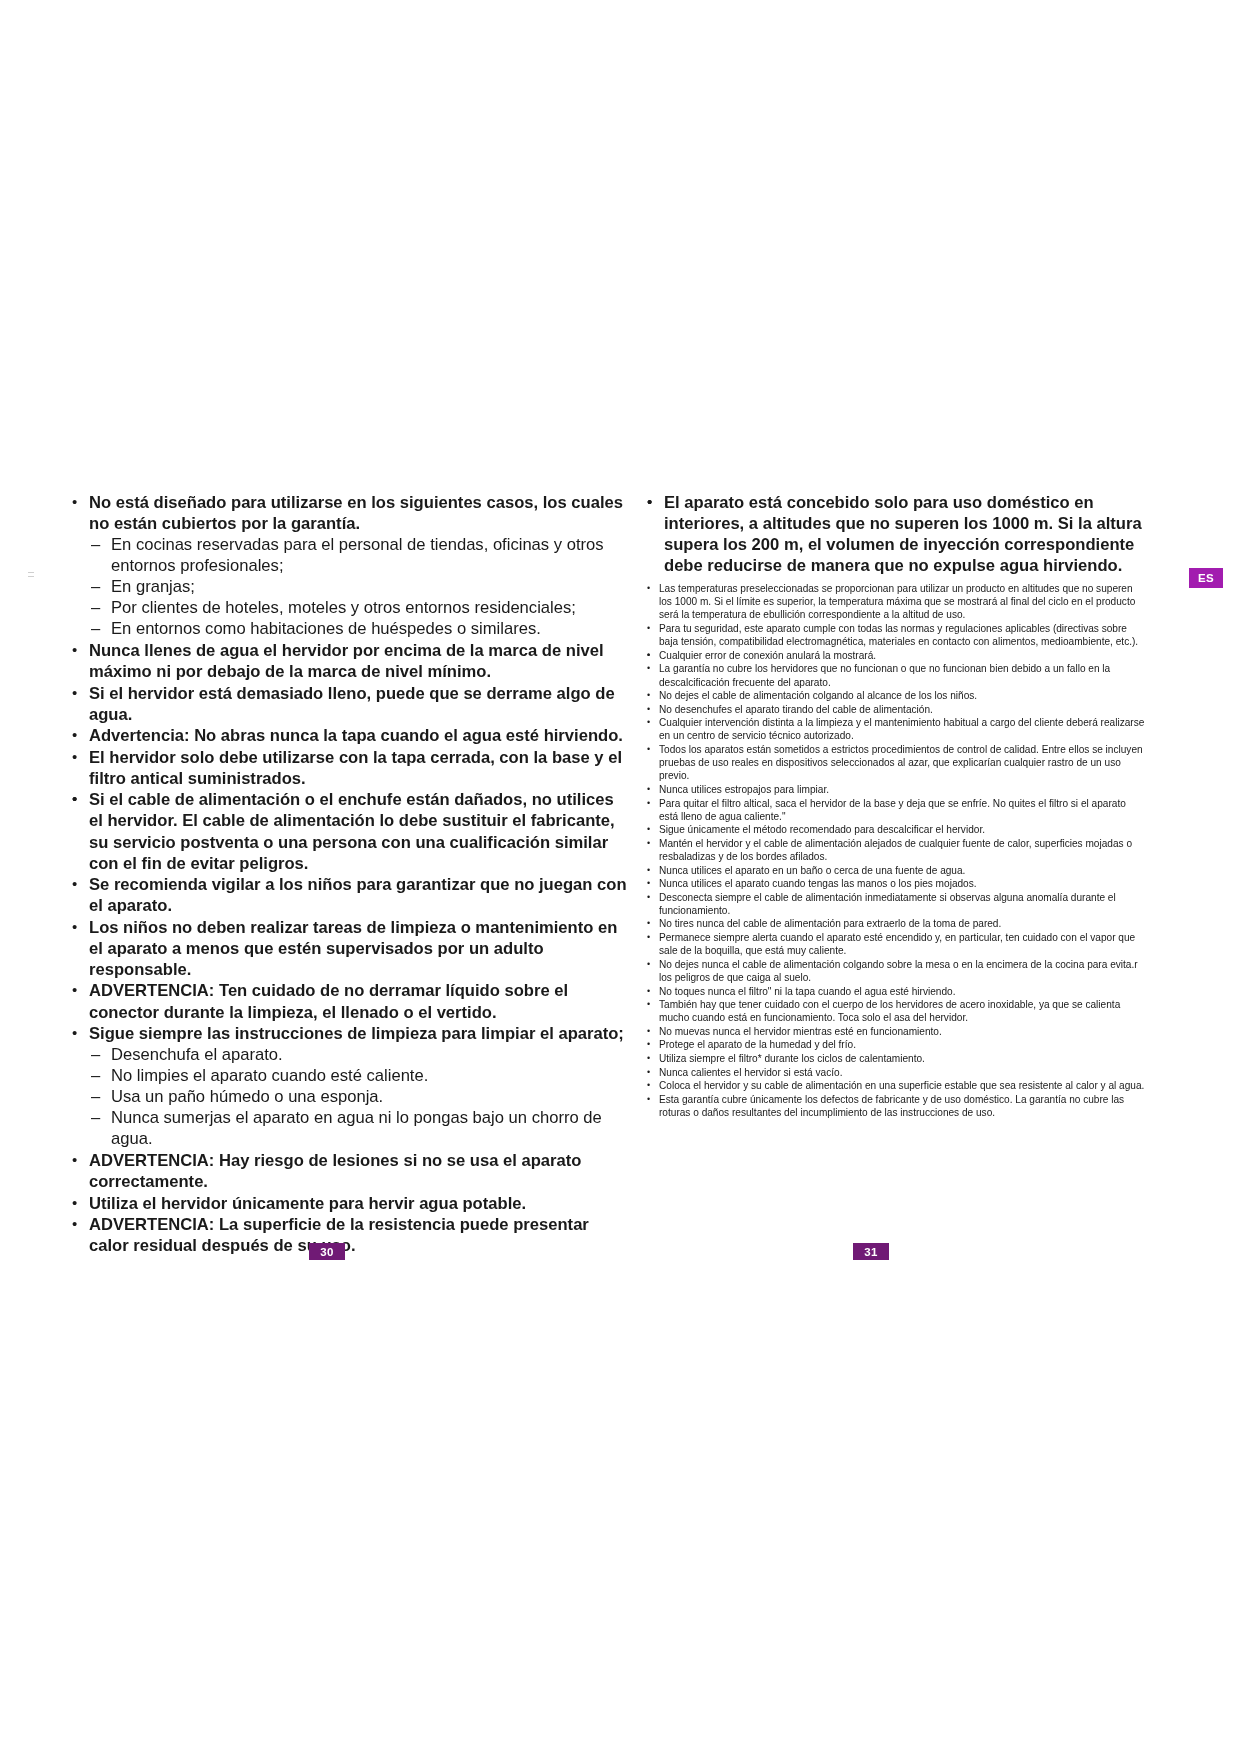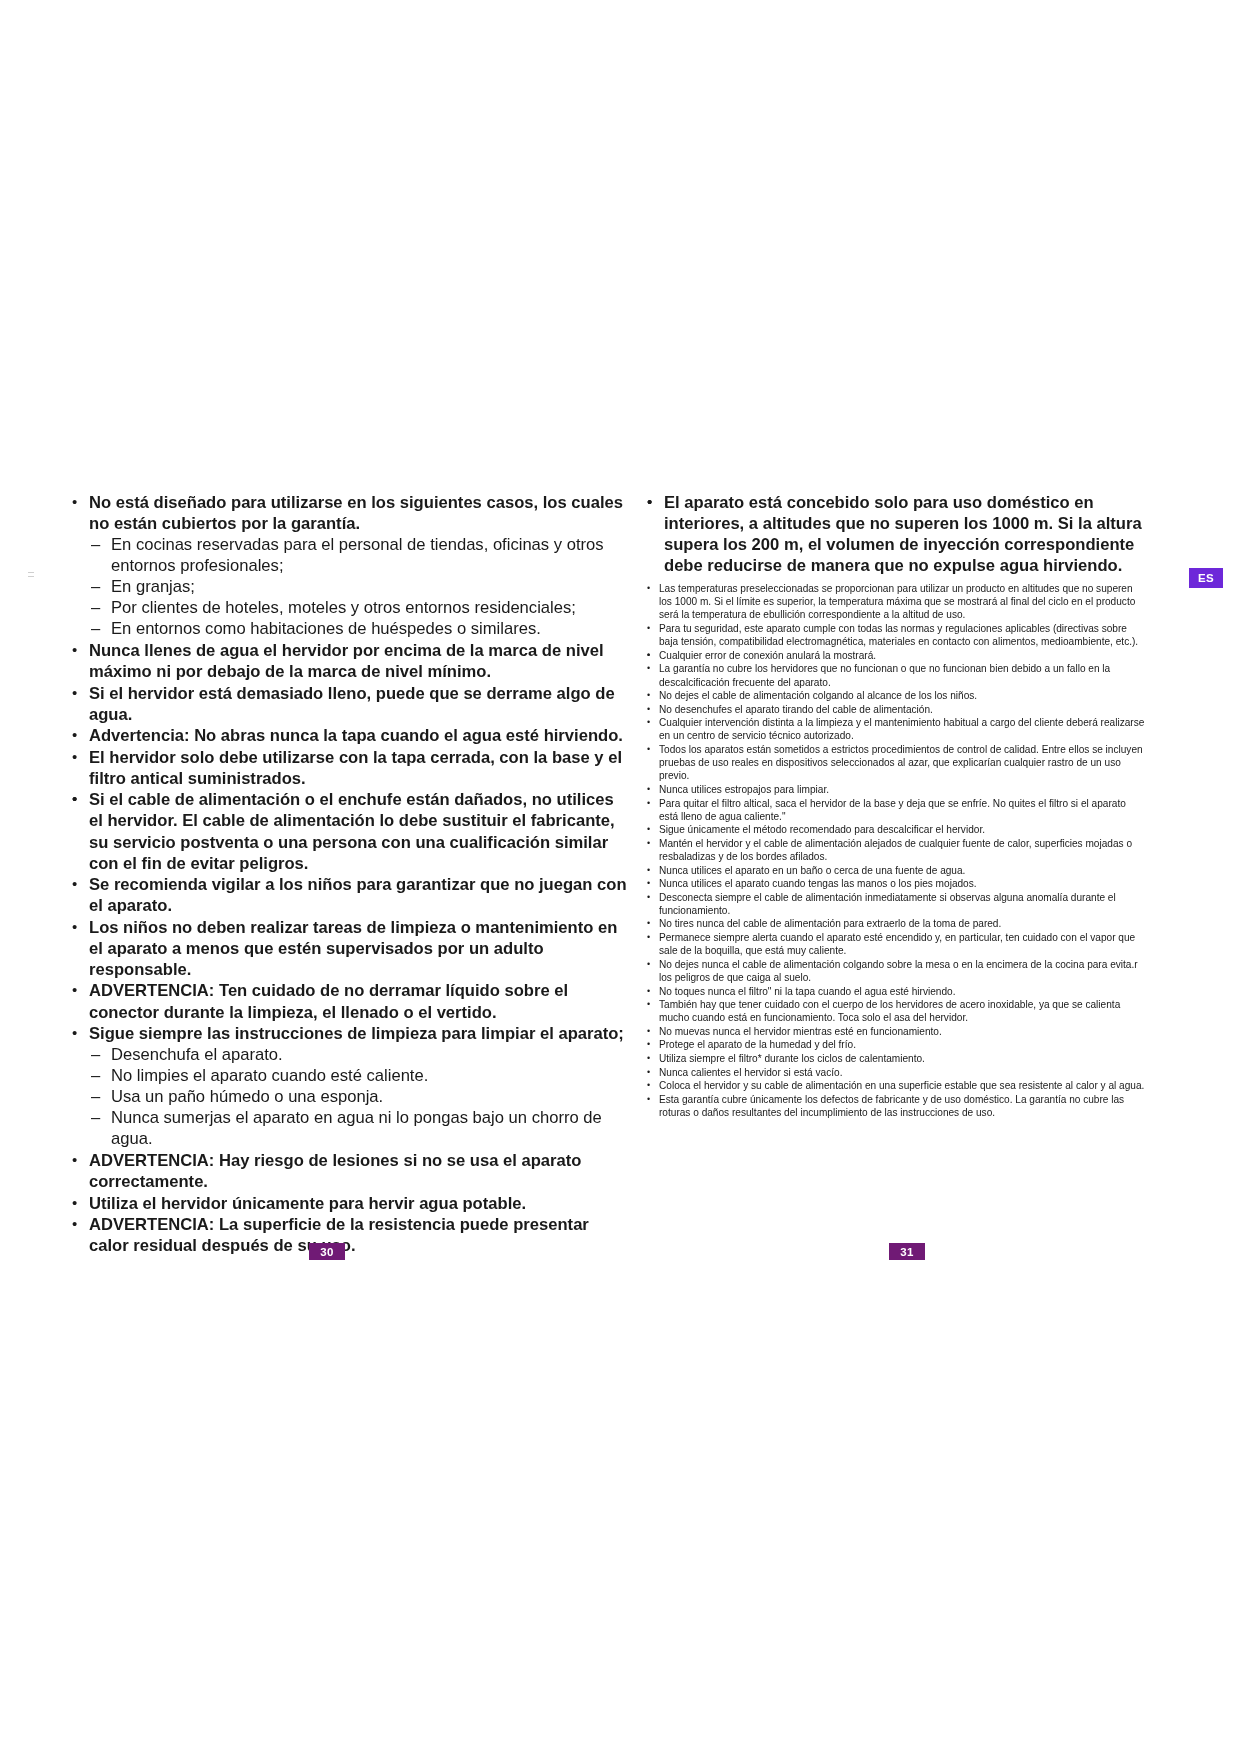--- a/index.html
+++ b/index.html
@@ -123,30 +123,30 @@
     background: #701a75;
     color: #ffffff;
     font-size: 11.5px;
     font-weight: bold;
     display: flex;
     align-items: center;
     justify-content: center;
     letter-spacing: 0.3px;
   }
   .pagenum.left { left: 309px; top: 1243px; }
-  .pagenum.right { left: 889px; top: 1243px; }
+  .pagenum.right { left: 853px; top: 1243px; }
 
   
   .lang-tab {
     position: absolute;
     right: 18px;
     top: 568px;
     width: 34px;
     height: 20px;
-    background: #6d28d9;
+    background: #a21caf;
     color: #ffffff;
     font-size: 11.5px;
     font-weight: bold;
     display: flex;
     align-items: center;
     justify-content: center;
     letter-spacing: 0.4px;
   }
 
   

